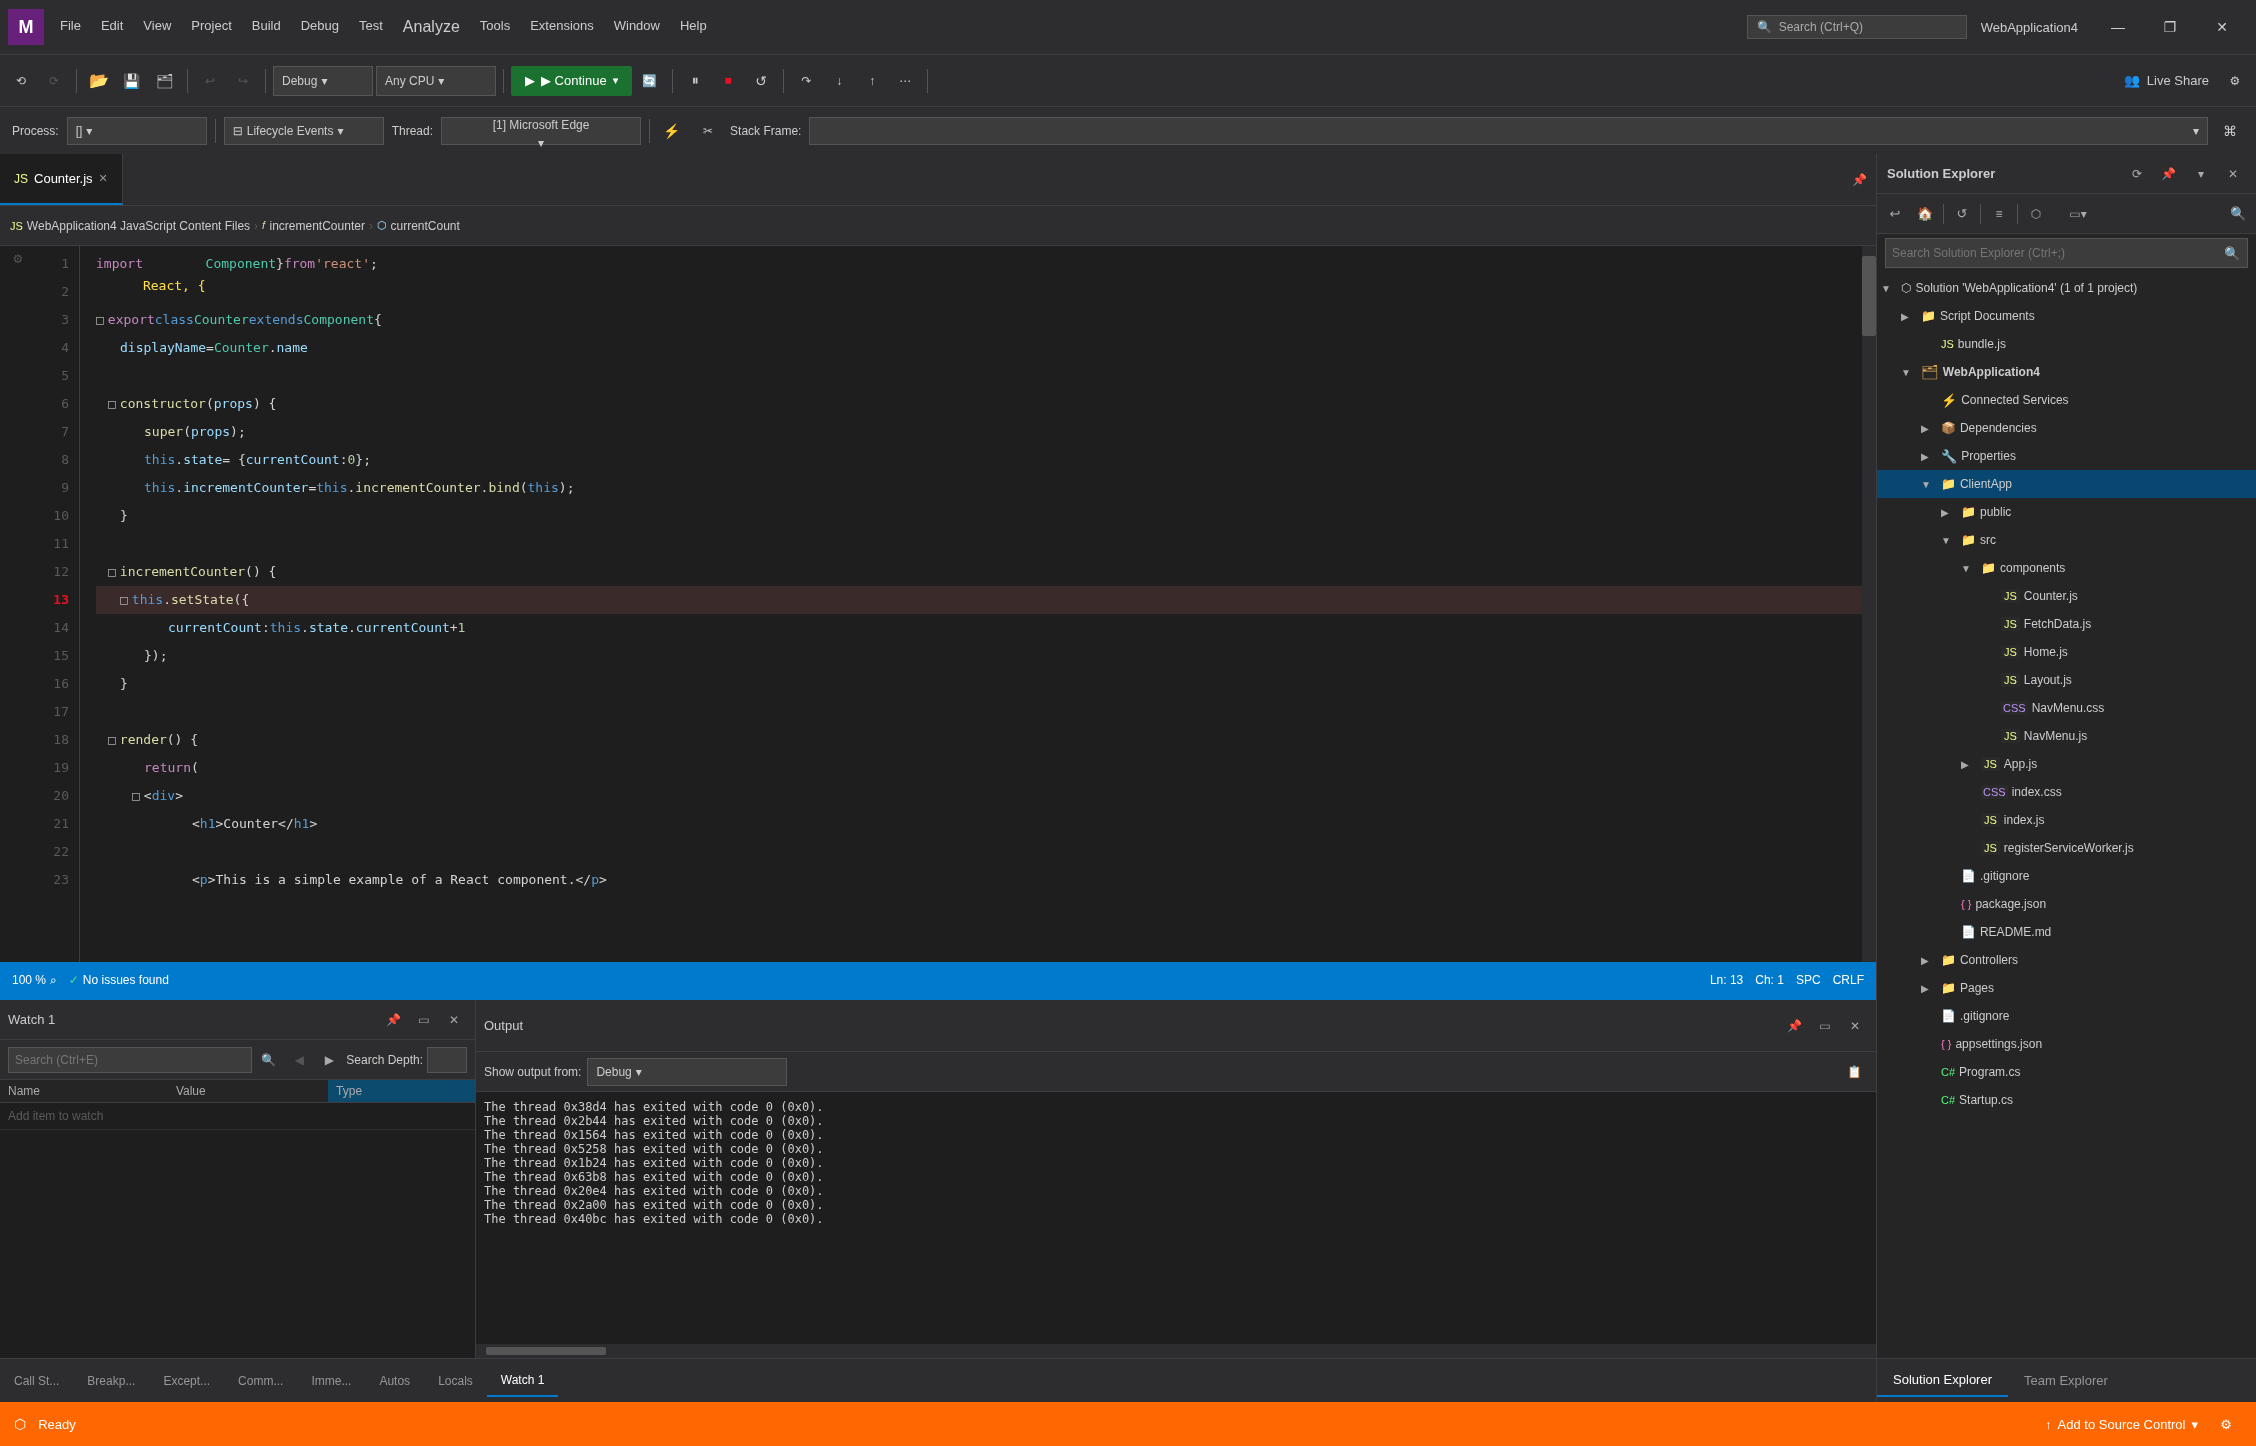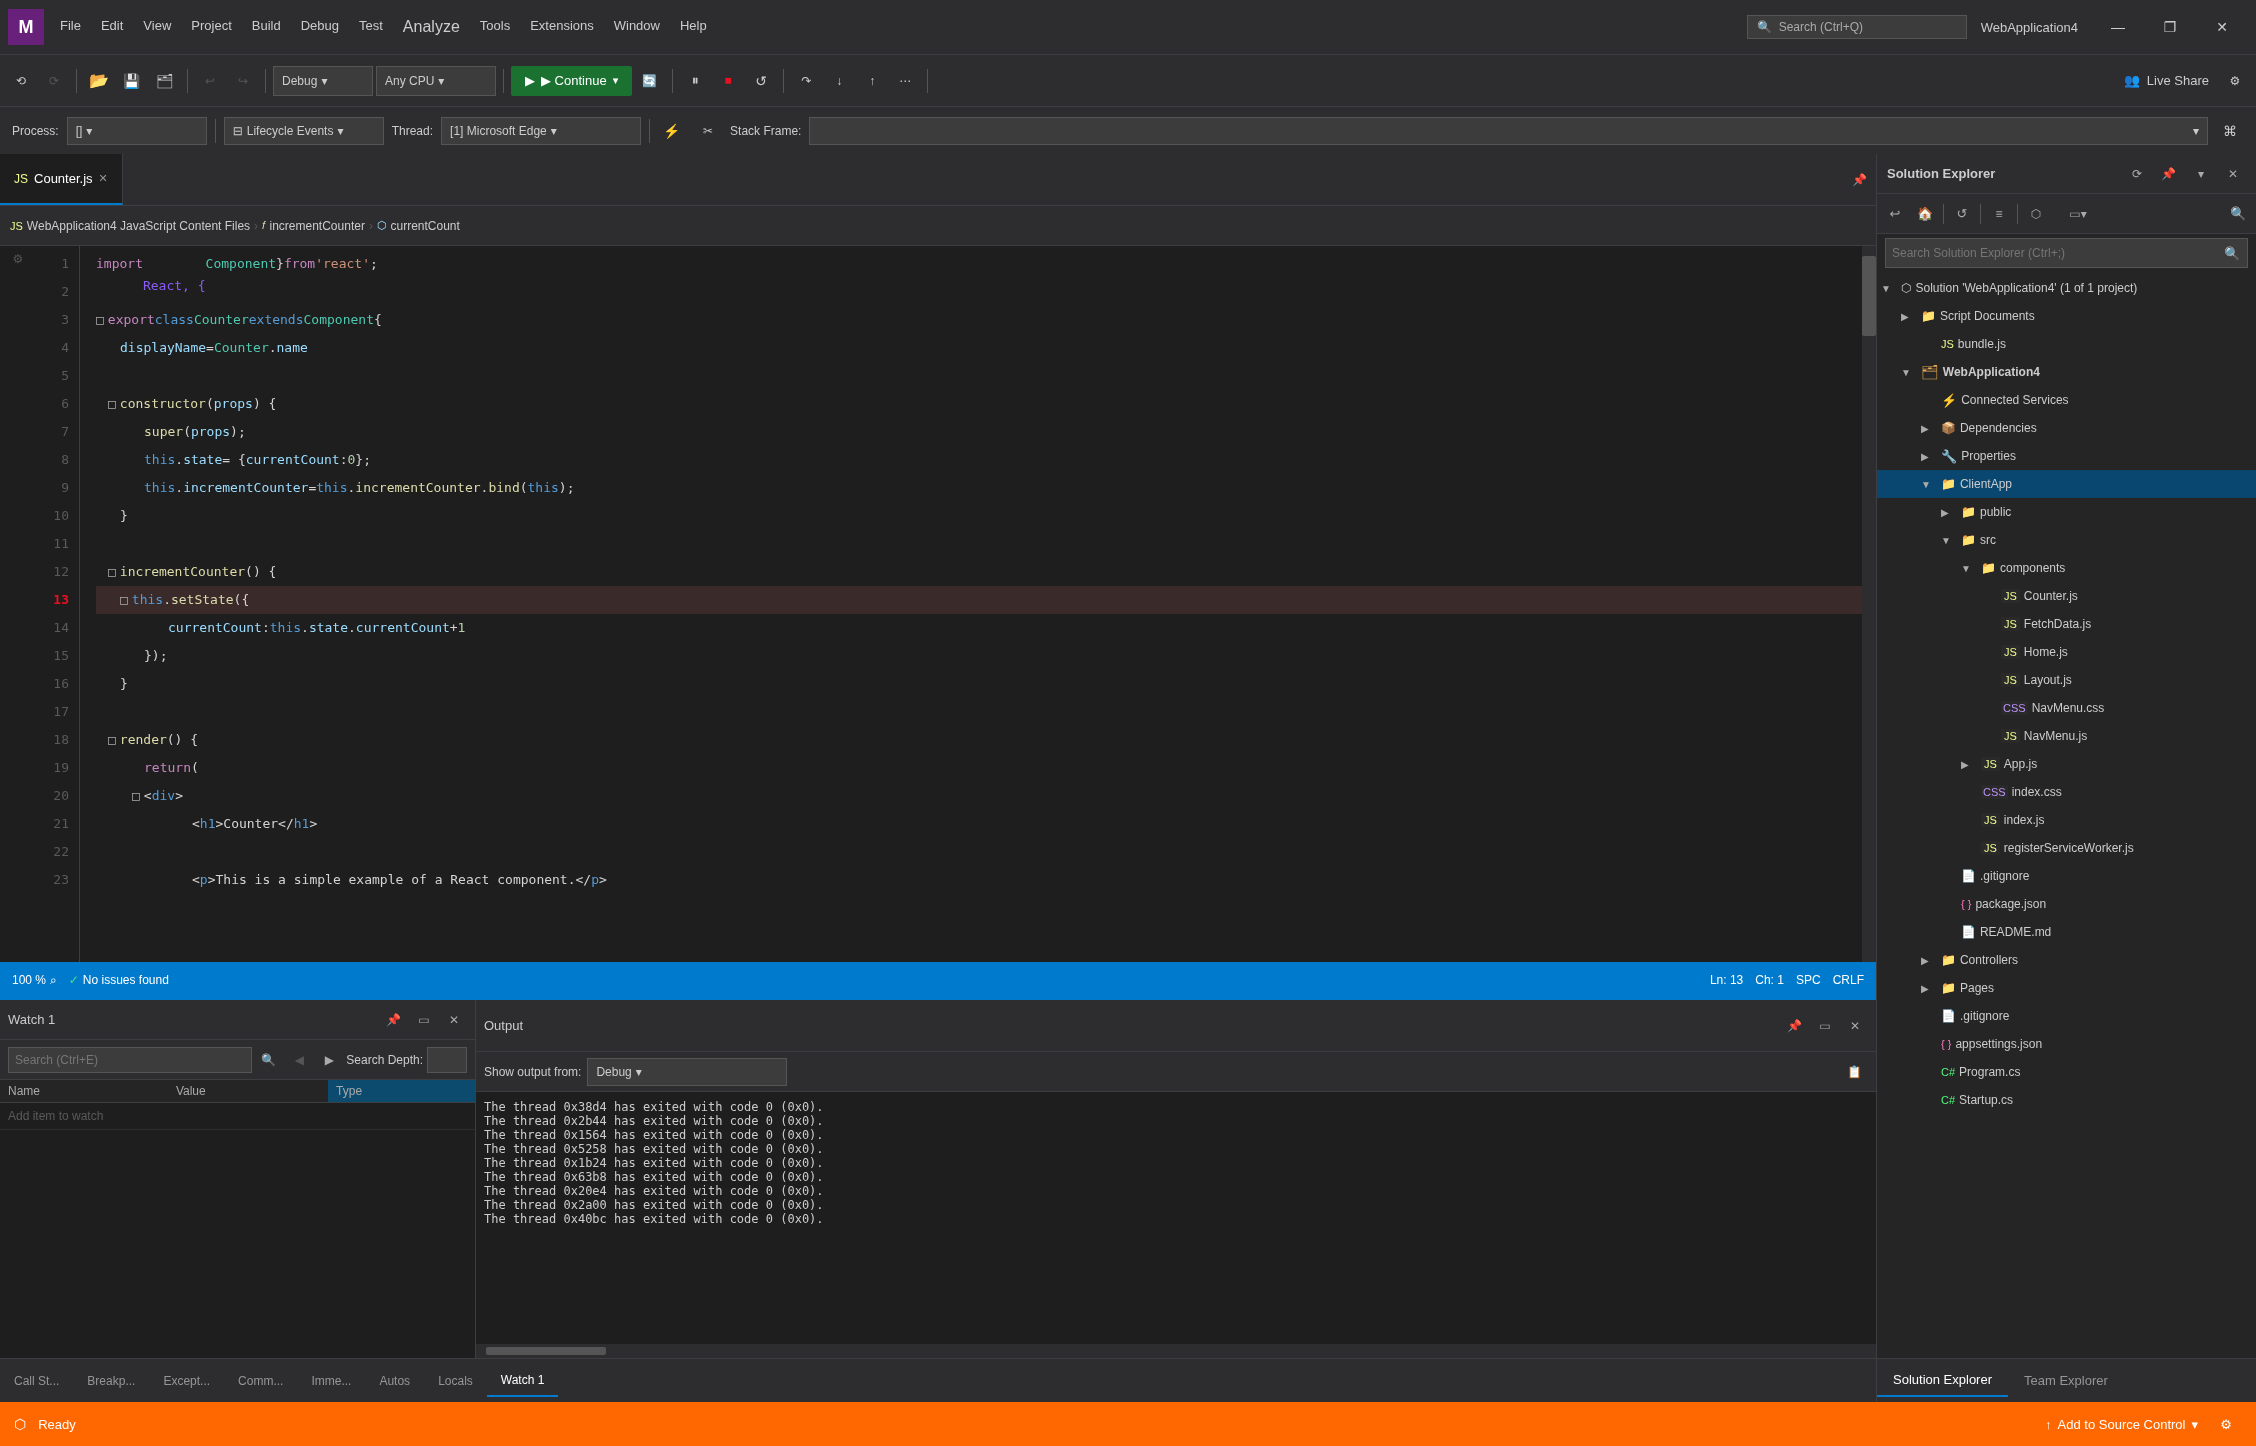--- a/index.html
+++ b/index.html
@@ -117,21 +117,21 @@
     <span>[]</span>
       <span>▾</span>
   </div>
   <div style="width:1px;height:24px;background:#555;"></div>
   <div style="display:flex;align-items:center;background:#3c3c3c;border:1px solid #555;padding:0 8px;height:28px;color:#ccc;font-size:12px;gap:4px;min-width:160px;">
     <span>⊟</span>
     <span>Lifecycle Events</span>
       <span>▾</span>
   </div>
   <span style="color:#ccc;font-size:12px;">Thread:</span>
-  <div style="display:flex;align-items:center;background:#3c3c3c;border:1px solid #555;padding:0 8px;height:28px;color:#ccc;font-size:12px;gap:4px;min-width:200px;">
+  <div style="display:flex;align-items:center;background:#3c3c3c;border:1px solid #555;padding:0 8px;height:28px;color:#ccc;font-size:12px;gap:4px;min-width:200px;flex-direction:column;">
     <span>[1] Microsoft Edge</span>
       <span>▾</span>
   </div>
   <div style="width:1px;height:24px;background:#555;"></div>
   <div style="width:28px;height:28px;display:flex;align-items:center;justify-content:center;color:#ccc;cursor:pointer;font-size:14px;">⚡</div>
   <div style="width:28px;height:28px;display:flex;align-items:center;justify-content:center;color:#ccc;cursor:pointer;">✂</div>
   <span style="color:#ccc;font-size:12px;">Stack Frame:</span>
   <div style="flex:1;display:flex;align-items:center;background:#3c3c3c;border:1px solid #555;padding:0 8px;height:28px;color:#ccc;font-size:12px;gap:4px;">
     <span style="flex:1;"></span>
       <span>▾</span>
@@ -193,21 +193,21 @@
         <div>20</div>
         <div>21</div>
         <div>22</div>
         <div>23</div>
       </div>
 
       <div style="flex:1;padding:4px 0 4px 16px;font-family:Consolas,monospace;font-size:13px;line-height:28px;overflow:hidden;background:#1e1e1e;position:relative;">
 
         <div style="height:28px;white-space:nowrap;display:flex;align-items:center;">
           <span style="color:#c586c0;">import</span>
-            <span style="color:#8b5cf6;margin-top:44px;"> React, { </span>
+            <span style="color:#fde047;margin-top:44px;"> React, { </span>
             <span style="color:#4ec9b0;">Component</span>
             <span style="color:#d4d4d4;"> } </span>
             <span style="color:#c586c0;">from</span>
             <span style="color:#ce9178;"> 'react'</span>
             <span style="color:#d4d4d4;">;</span>
         </div>
 
         <div style="height:28px;"></div>
 
         <div style="height:28px;white-space:nowrap;display:flex;align-items:center;">

